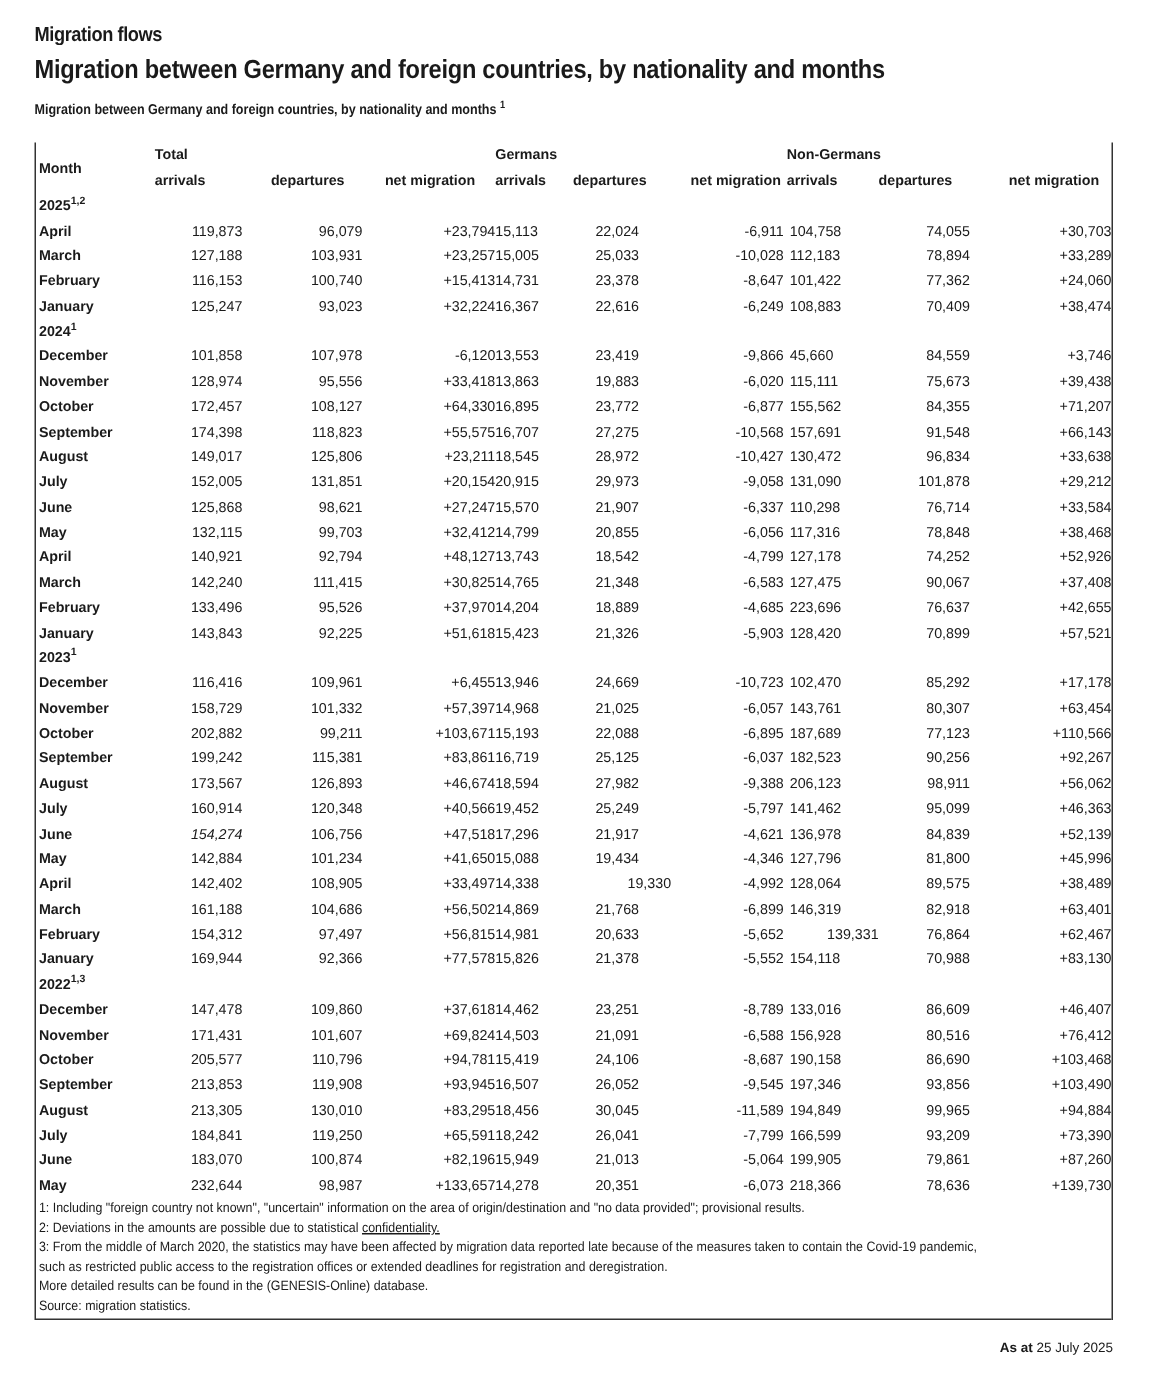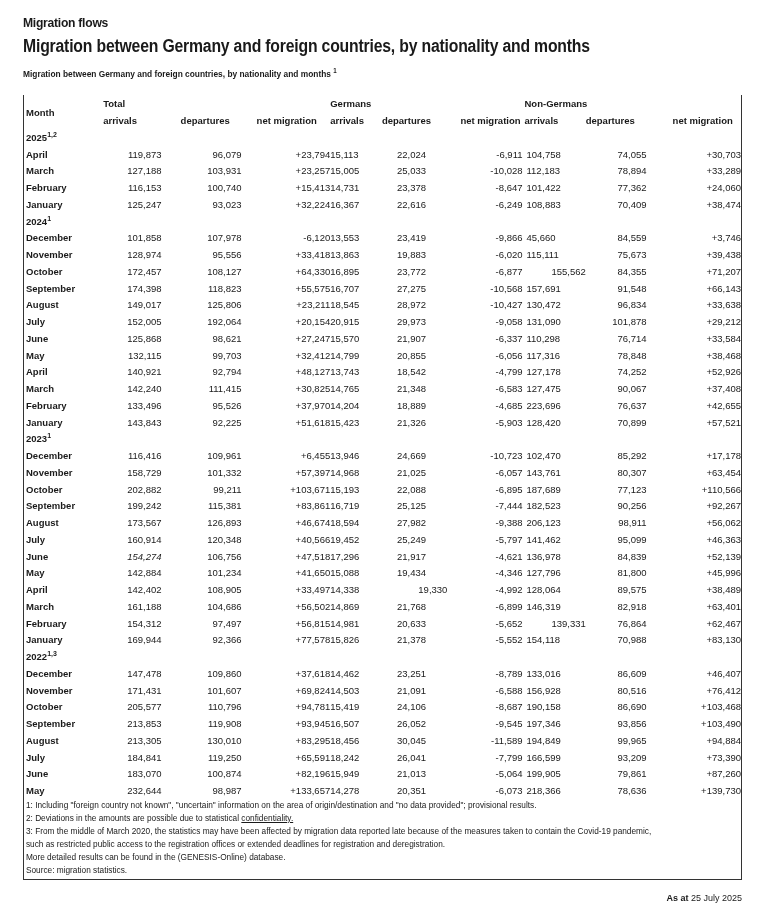--- a/index.html
+++ b/index.html
@@ -143,21 +143,21 @@
           <td class="num">+39,438</td>
         </tr>
         <tr>
           <td class="mon">October</td>
           <td class="num" style="padding-right: 6px;">172,457</td>
           <td class="num" style="padding-right: 2px;">108,127</td>
           <td class="num">+64,330</td>
           <td class="num" style="text-align: left;">16,895</td>
           <td class="num" style="text-align: left; padding-left: 15px;">23,772</td>
           <td class="num" style="padding-right: 2px;">-6,877</td>
-          <td class="num" style="text-align: right; padding-left: 2px;">155,562</td>
+          <td class="num" style="text-align: left; padding-left: 2px;">155,562</td>
           <td class="num" style="padding-right: 12px;">84,355</td>
           <td class="num">+71,207</td>
         </tr>
         <tr>
           <td class="mon">September</td>
           <td class="num" style="padding-right: 6px;">174,398</td>
           <td class="num" style="padding-right: 2px;">118,823</td>
           <td class="num">+55,575</td>
           <td class="num" style="text-align: left;">16,707</td>
           <td class="num" style="text-align: left; padding-left: 15px;">27,275</td>
@@ -174,21 +174,21 @@
           <td class="num" style="text-align: left;">18,545</td>
           <td class="num" style="text-align: left; padding-left: 15px;">28,972</td>
           <td class="num" style="padding-right: 2px;">-10,427</td>
           <td class="num" style="text-align: left; padding-left: 2px;">130,472</td>
           <td class="num" style="padding-right: 12px;">96,834</td>
           <td class="num">+33,638</td>
         </tr>
         <tr>
           <td class="mon">July</td>
           <td class="num" style="padding-right: 6px;">152,005</td>
-          <td class="num" style="padding-right: 2px;">192,064</td>
+          <td class="num" style="padding-right: 2px;">131,851</td>
           <td class="num">+20,154</td>
           <td class="num" style="text-align: left;">20,915</td>
           <td class="num" style="text-align: left; padding-left: 15px;">29,973</td>
           <td class="num" style="padding-right: 2px;">-9,058</td>
           <td class="num" style="text-align: left; padding-left: 2px;">131,090</td>
           <td class="num" style="padding-right: 12px;">101,878</td>
           <td class="num">+29,212</td>
         </tr>
         <tr>
           <td class="mon">June</td>
@@ -301,21 +301,21 @@
           <td class="num" style="padding-right: 12px;">77,123</td>
           <td class="num">+110,566</td>
         </tr>
         <tr>
           <td class="mon">September</td>
           <td class="num" style="padding-right: 6px;">199,242</td>
           <td class="num" style="padding-right: 2px;">115,381</td>
           <td class="num">+83,861</td>
           <td class="num" style="text-align: left;">16,719</td>
           <td class="num" style="text-align: left; padding-left: 15px;">25,125</td>
-          <td class="num" style="padding-right: 2px;">-7,444</td>
+          <td class="num" style="padding-right: 2px;">-6,037</td>
           <td class="num" style="text-align: left; padding-left: 2px;">182,523</td>
           <td class="num" style="padding-right: 12px;">90,256</td>
           <td class="num">+92,267</td>
         </tr>
         <tr>
           <td class="mon">August</td>
           <td class="num" style="padding-right: 6px;">173,567</td>
           <td class="num" style="padding-right: 2px;">126,893</td>
           <td class="num">+46,674</td>
           <td class="num" style="text-align: left;">18,594</td>

